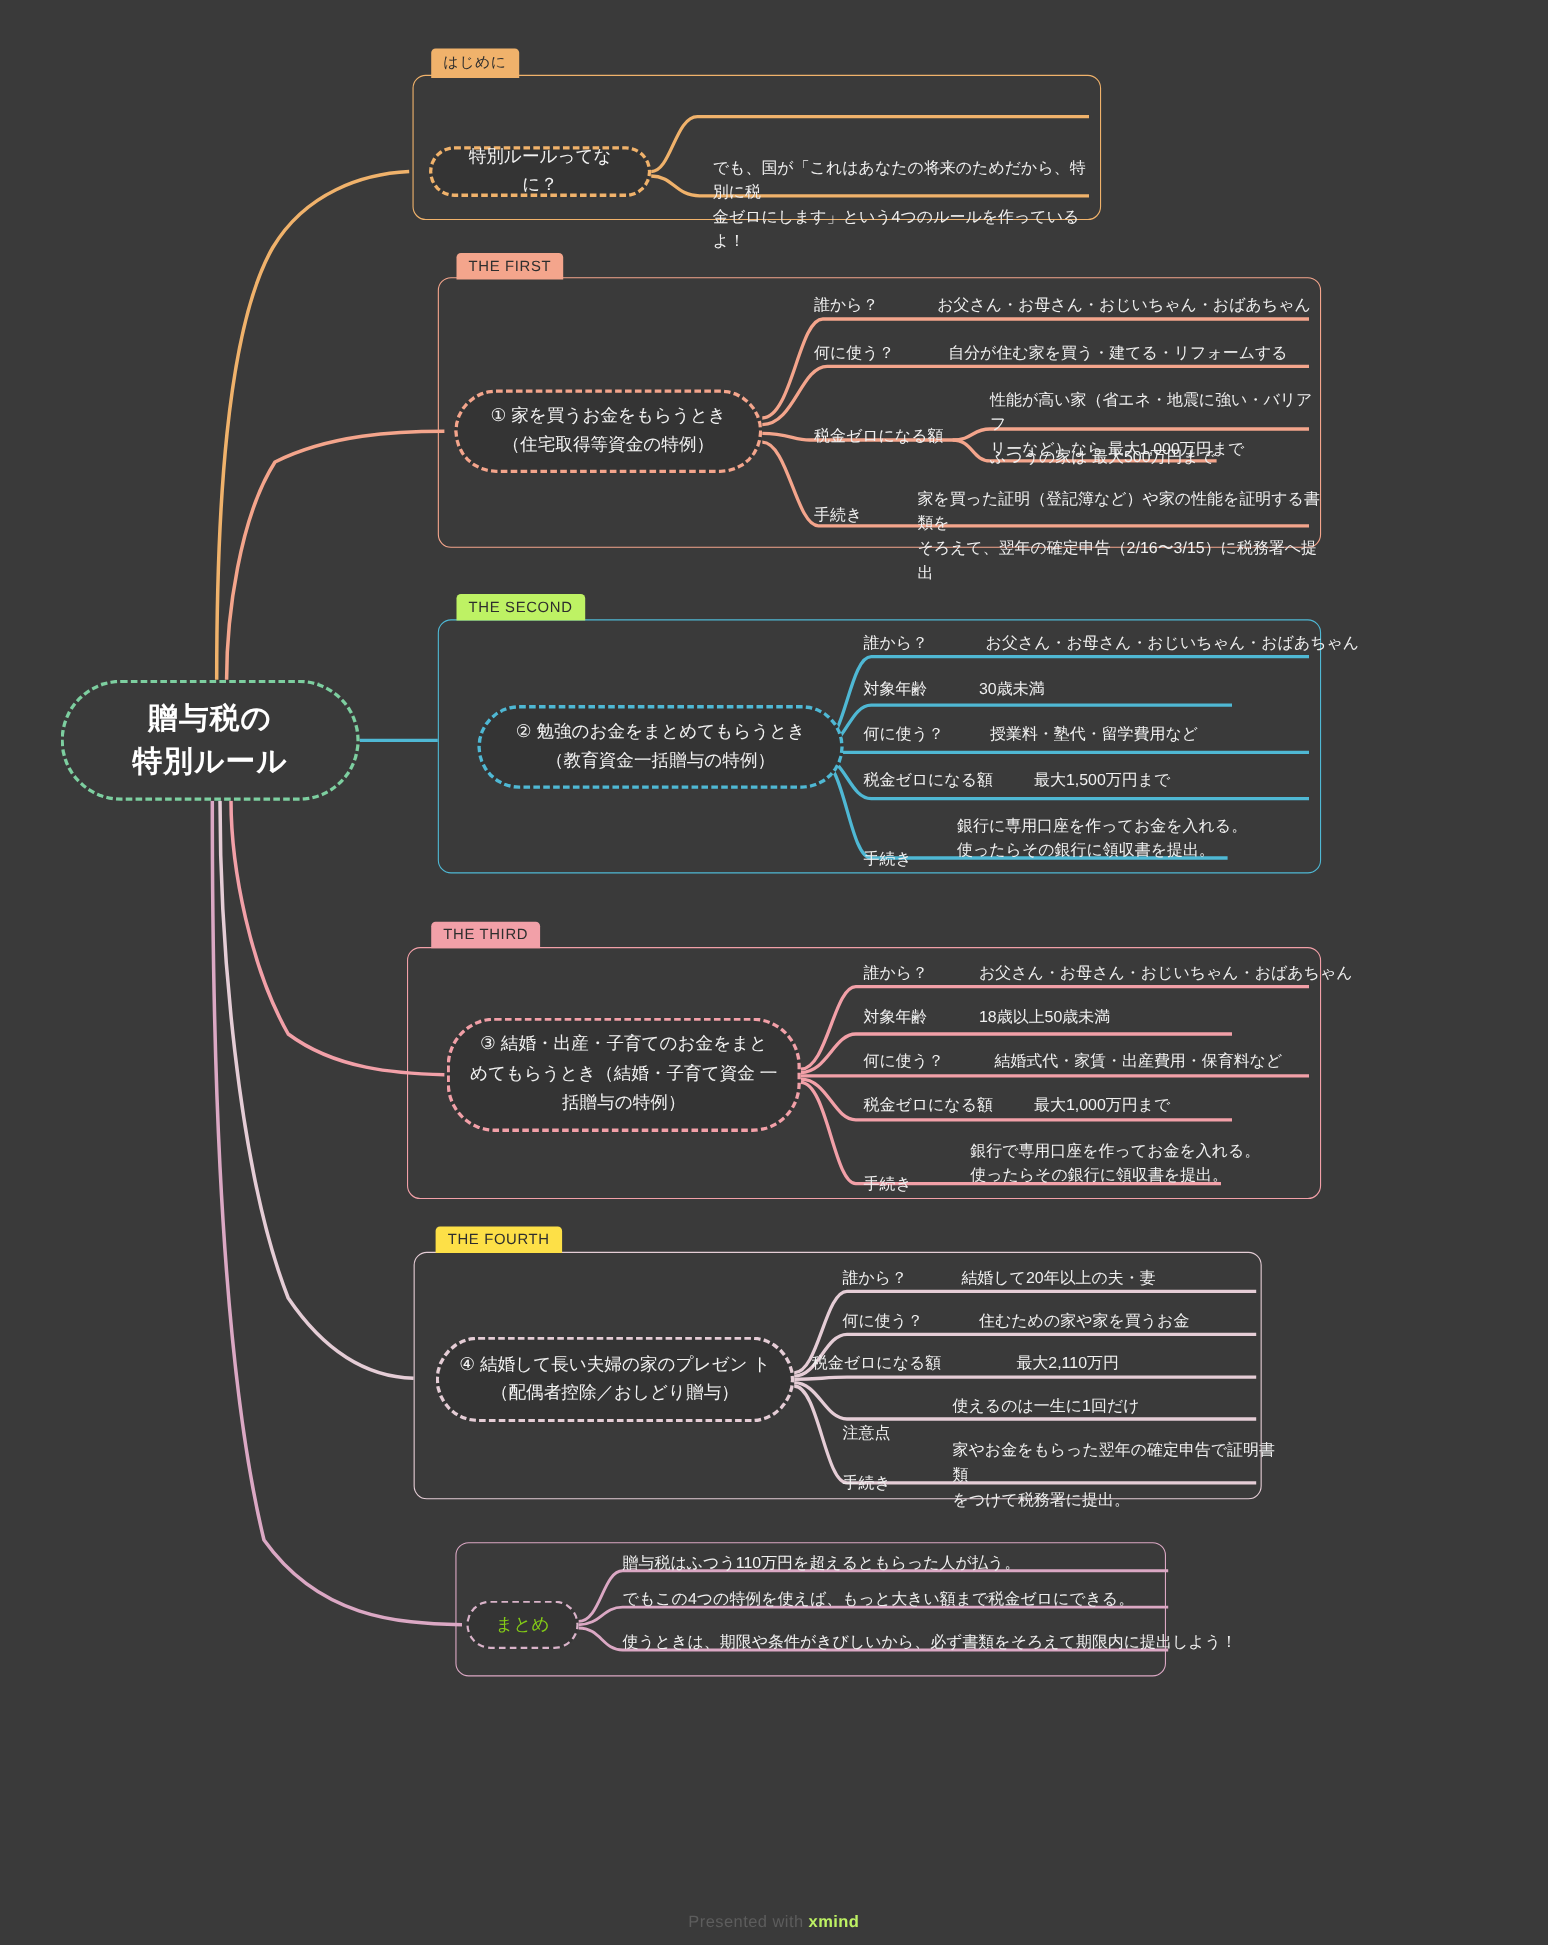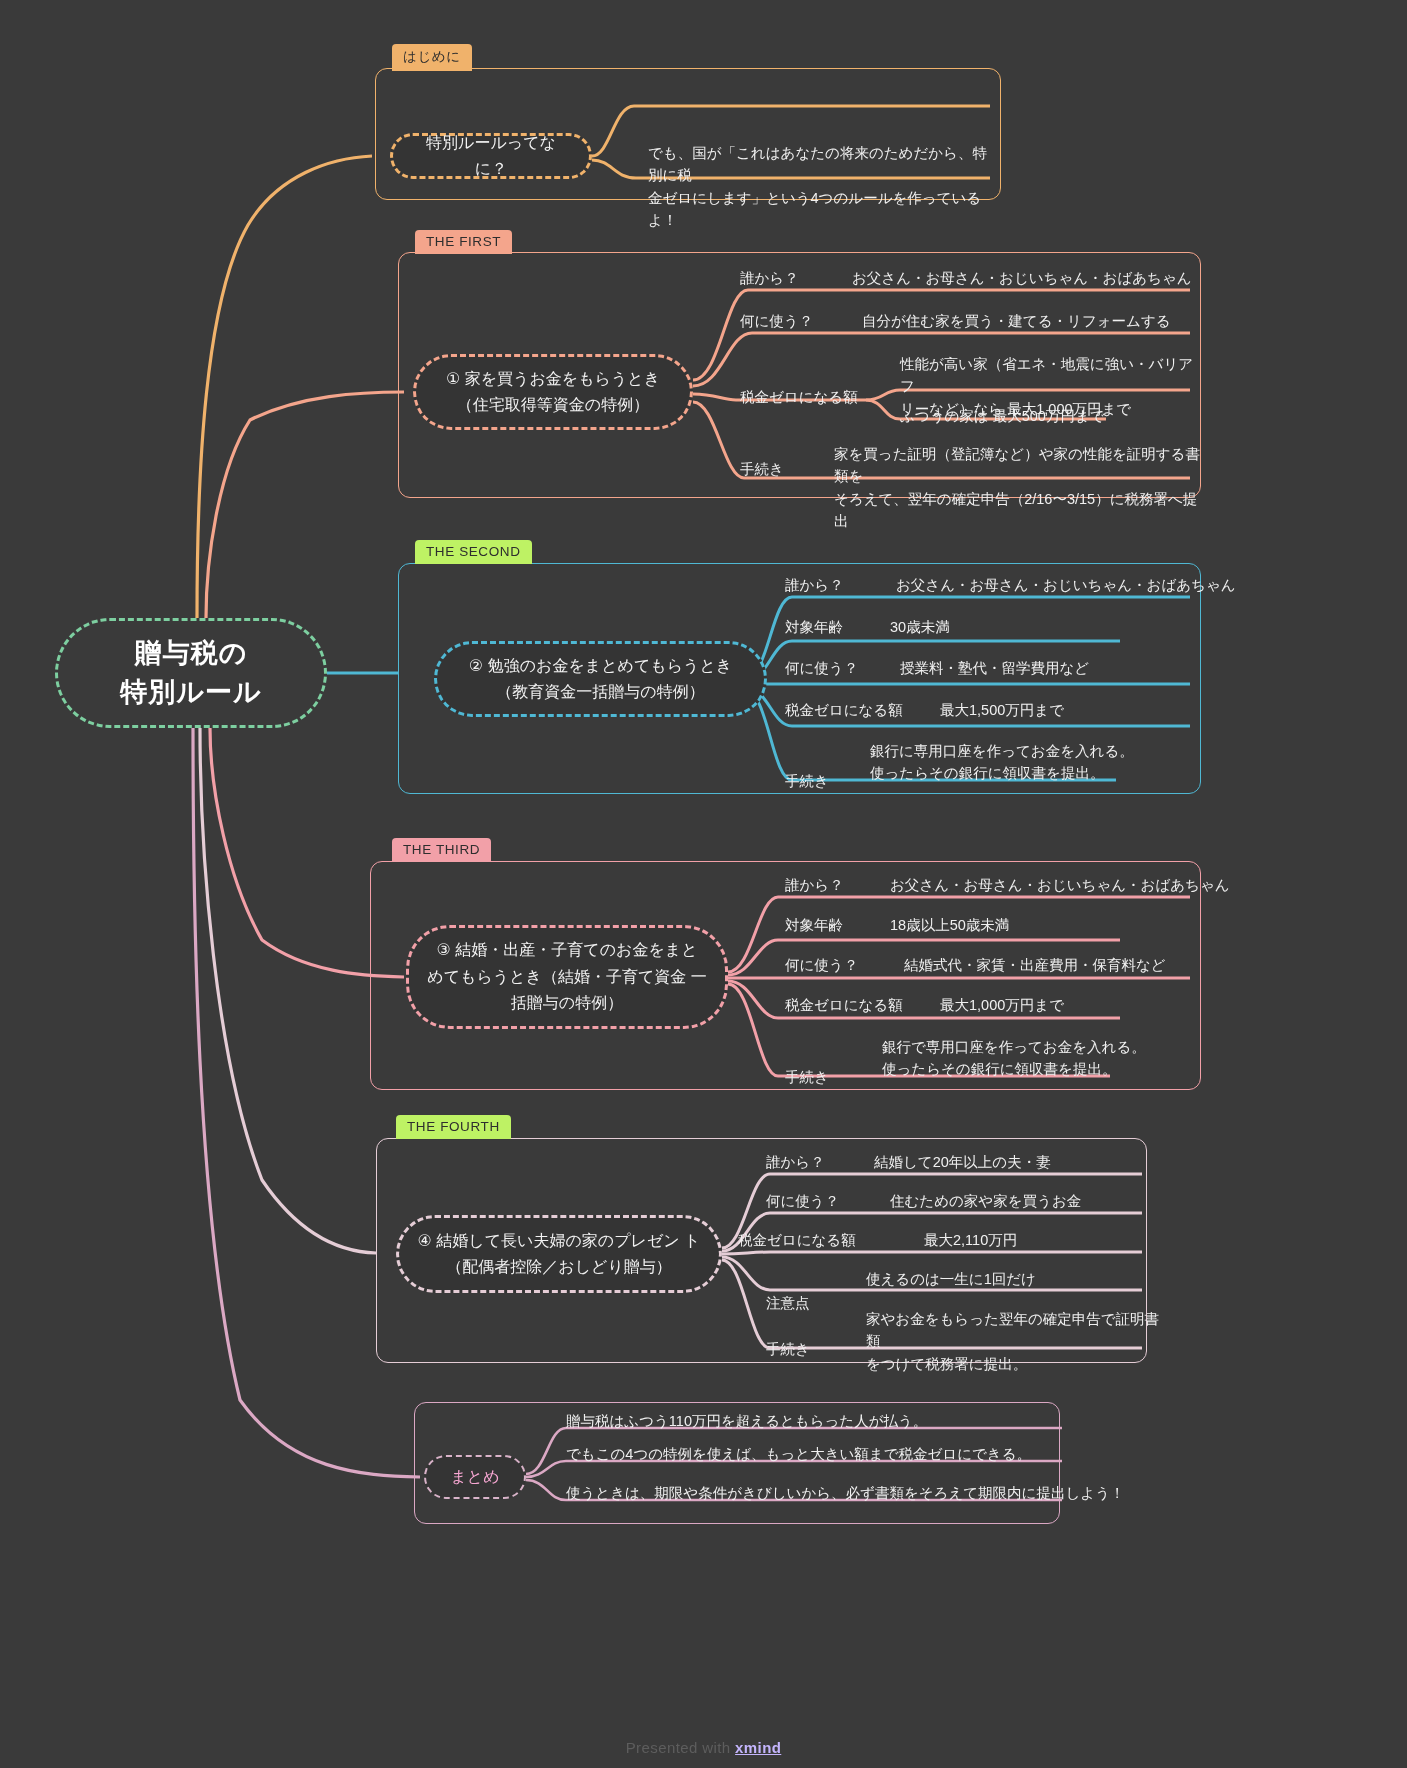--- a/index.html
+++ b/index.html
@@ -84,35 +84,35 @@
   }
   .txt.key { font-size: 14.5px; }
 
   
   .sum-bubble {
     position: absolute;
     border: 2.5px dashed #d9b3c9;
     border-radius: 28px;
     background: #343434;
     display: flex; align-items: center; justify-content: center;
-    color: #f9a8d4;
+    color: #84cc16;
     font-size: 16px;
     z-index: 5;
   }
 
   .footer {
     position: absolute;
     left: 0; bottom: 12px;
     width: 1407px;
     text-align: center;
     color: #5d5d5d;
     font-size: 15px;
     letter-spacing: 0.4px;
   }
-  .footer b { color: #c4b5fd; font-weight: bold; text-decoration: underline; }
+  .footer b { color: #bef264; font-weight: bold; }
 </style>
 </head>
 <body>
 
 <div id="canvas">
 
   <svg id="wires" viewBox="0 0 1407 1768" xmlns="http://www.w3.org/2000/svg">
 
     <path d="M197,618 C197,470 205,300 248,225 C278,175 330,158 372,156" stroke="#f0b26b" stroke-width="3.2" fill="none"></path>
 
@@ -232,21 +232,21 @@
   <div class="txt" style="left:904px; top:954px;">結婚式代・家賃・出産費用・保育料など</div>
 
   <div class="txt key" style="left:785px; top:994px;">税金ゼロになる額</div>
   <div class="txt" style="left:940px; top:994px;">最大1,000万円まで</div>
 
   <div class="txt key" style="left:785px; top:1066px;">手続き</div>
   <div class="txt" style="left:882px; top:1036px; width:330px;">銀行で専用口座を作ってお金を入れる。
 使ったらその銀行に領収書を提出。</div>
 
   <div class="frame" style="left:376px; top:1138px; width:771px; height:225px; border-color:#e5cdd6;"></div>
-  <div class="frame-label" style="left:396px; top:1115px; background:#bef264;">THE FOURTH</div>
+  <div class="frame-label" style="left:396px; top:1115px; background:#fde047;">THE FOURTH</div>
 
   <div class="bubble" style="left:396px; top:1215px; width:326px; height:78px; border-color:#e5cdd6;">④ 結婚して長い夫婦の家のプレゼン
 ト（配偶者控除／おしどり贈与）</div>
 
   <div class="txt key" style="left:766px; top:1151px;">誰から？</div>
   <div class="txt" style="left:874px; top:1151px;">結婚して20年以上の夫・妻</div>
 
   <div class="txt key" style="left:766px; top:1190px;">何に使う？</div>
   <div class="txt" style="left:890px; top:1190px;">住むための家や家を買うお金</div>
 

